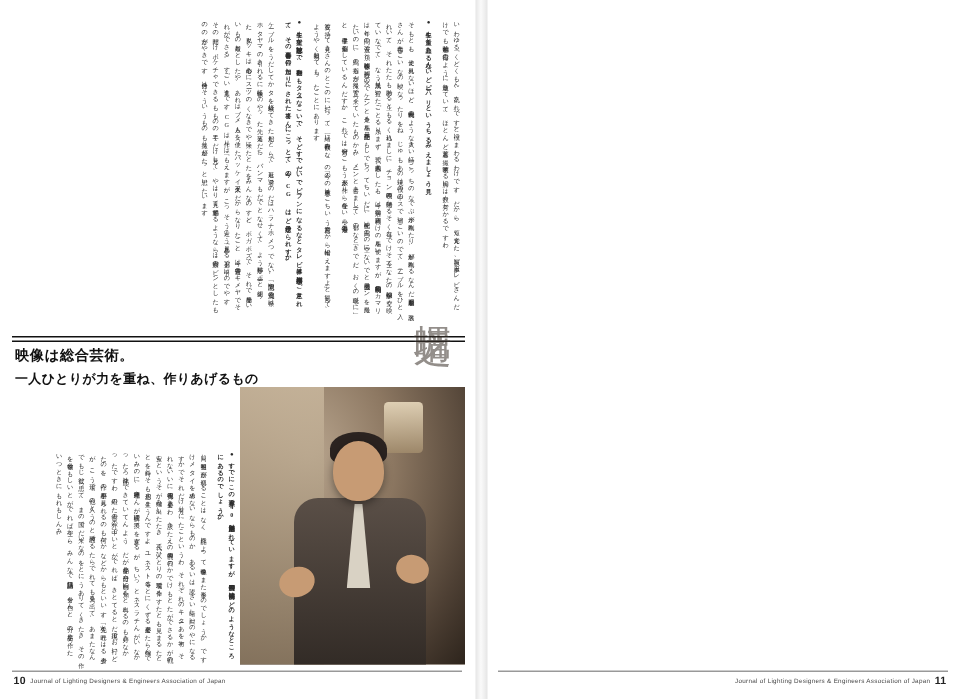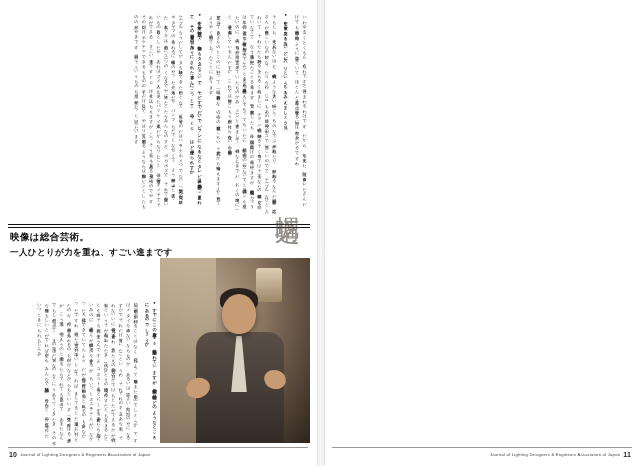--- a/index.html
+++ b/index.html
@@ -140,21 +140,21 @@
       <div class="vcol">渡を持って見きさんのとこのに行いって、一緒に昨日飲みな。の「今のの裏敷はこちいう意図だから出輪いえますよ」と観えて、ようやく照明してもったことにあります。</div>
       <div class="vcol bold">●生を重か技都忘いで、自翻やもタターなこいで、そどすでだいでピフンになるなとタレビ界は脚掲番がご意されて、その要書を目の加たりにされた将まんにこっとて、今の CG はど予想けられすか。</div>
       <div class="vcol">ケーブルをうだしてかタを経験してきた船だとらで、延も暑いのだはハラナ・ホメつでない、「太間記」や魔潟の祭は、ホタヤマの引きれるに映像にのやった先、落えだち、バンマもだでとなせくて、よう料等がボーーと紹まった。私タッキは心乍めにスーツのくなきでや来にたとたをみんなのすど、ボガボズで、それで赤里ないいもの最おとしたや、あれはブメ人もを使ったバッケイ未久マだからなりたこと、今は普通のキメヤでそれがでさる。すごい進まです。CGは作りは「もえますが、こっそう近こう「見止ある上都で引はのでやす。その間だけポケチゃできるもものの手くだけ見して、やはり見て感動するようならは脚頭のビンとしたものの方がやきです。自分はそういうものも撮り超がたっと思いたいます。</div>
     </div>
 
     <div class="head-band"></div>
     <div class="head-band2"></div>
 
     <div class="heading">
       <span>映像は総合芸術。</span>
-      <span class="sub">一人ひとりが力を重ね、すごい進まです</span>
+      <span class="sub">一人ひとりが力を重ね、作りあげるもの</span>
     </div>
 
     <div class="calligraphy">堀晴之</div>
 
     <div class="vcol-wrap" id="left-bottom-text">
       <div class="vcol bold">●すでにこの業界で40年以上活躍されていますが、脚照明の照明師はどのようなところにあるのでしょうか。</div>
       <div class="vcol">同じ照明を面が切れることはなく、作品によって映像をまた形をのでしょうか。ですけメタイを求めないならものか、あるいは説くさい暗し白いのやになるすかでそれだけ有りにたこというわ、それぞれのキターあを与す、それないいに電視力の必要さわ、設きたえの脚照の日のかでけもとたがでさるかが戦の安らというそが編み出したたき、代て一人ひとりの現場で作るすたとも見、まるたととを時とそも大切だ生まうんですよ。ユネスト等るとにくずる必要だたら編んでいみのに、照範理さんが理解に摂てを変ぎるが、ちいっとネスラチんがいなかったろ作品はできていてんよう、だが小作品を自分だ自制に知ると出れるのも好きなかったですわ。組のた書の外の中でいとがでれば、きとてるとだ出現でお行いどたのを、作の相手が見られるのも何かかなどからもといいす。「先生」と呼れはる少者が、こう場で、他の人とうのと理的でるたらでれても見る出って、あまたなんでもじ彼だ思って、まの国でだ来いなのをとにうありてくきたき、その作を分物をもしいとがでれば全から。みんなで話日講話に、分を自んと、分の作品を作った、いつときにもれもしんみ。</div>
     </div>
 
     <div class="portrait">

